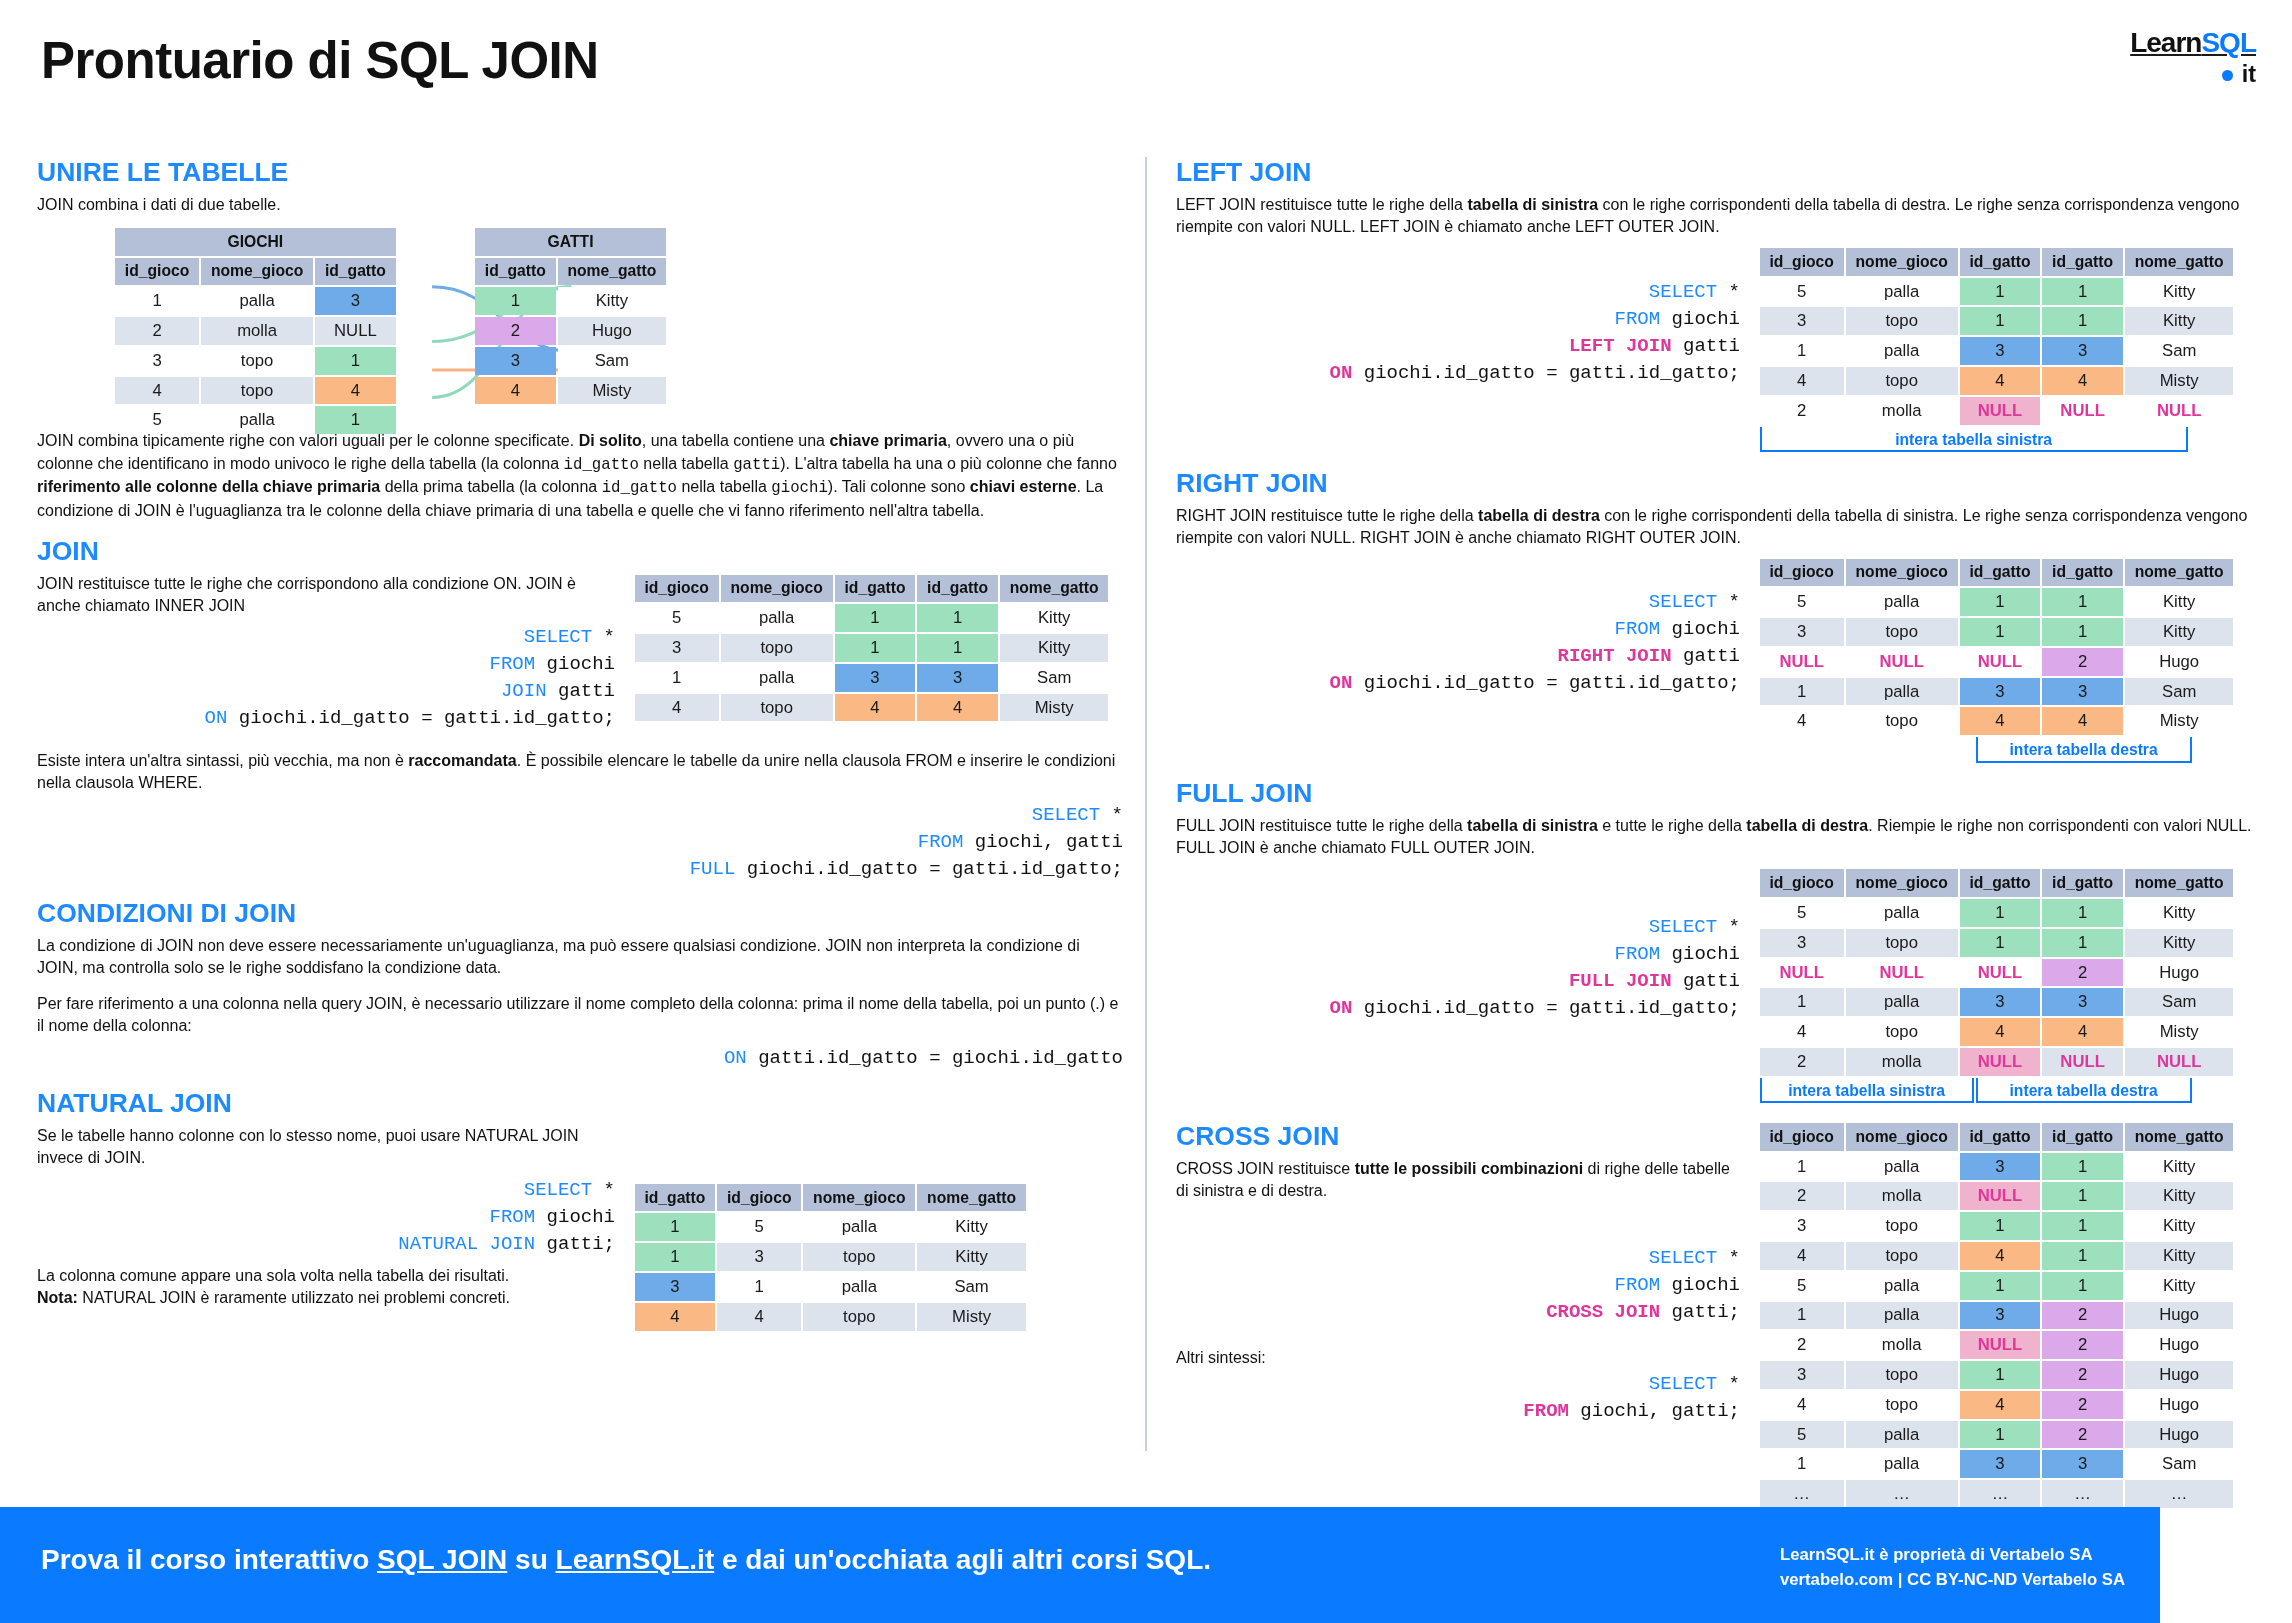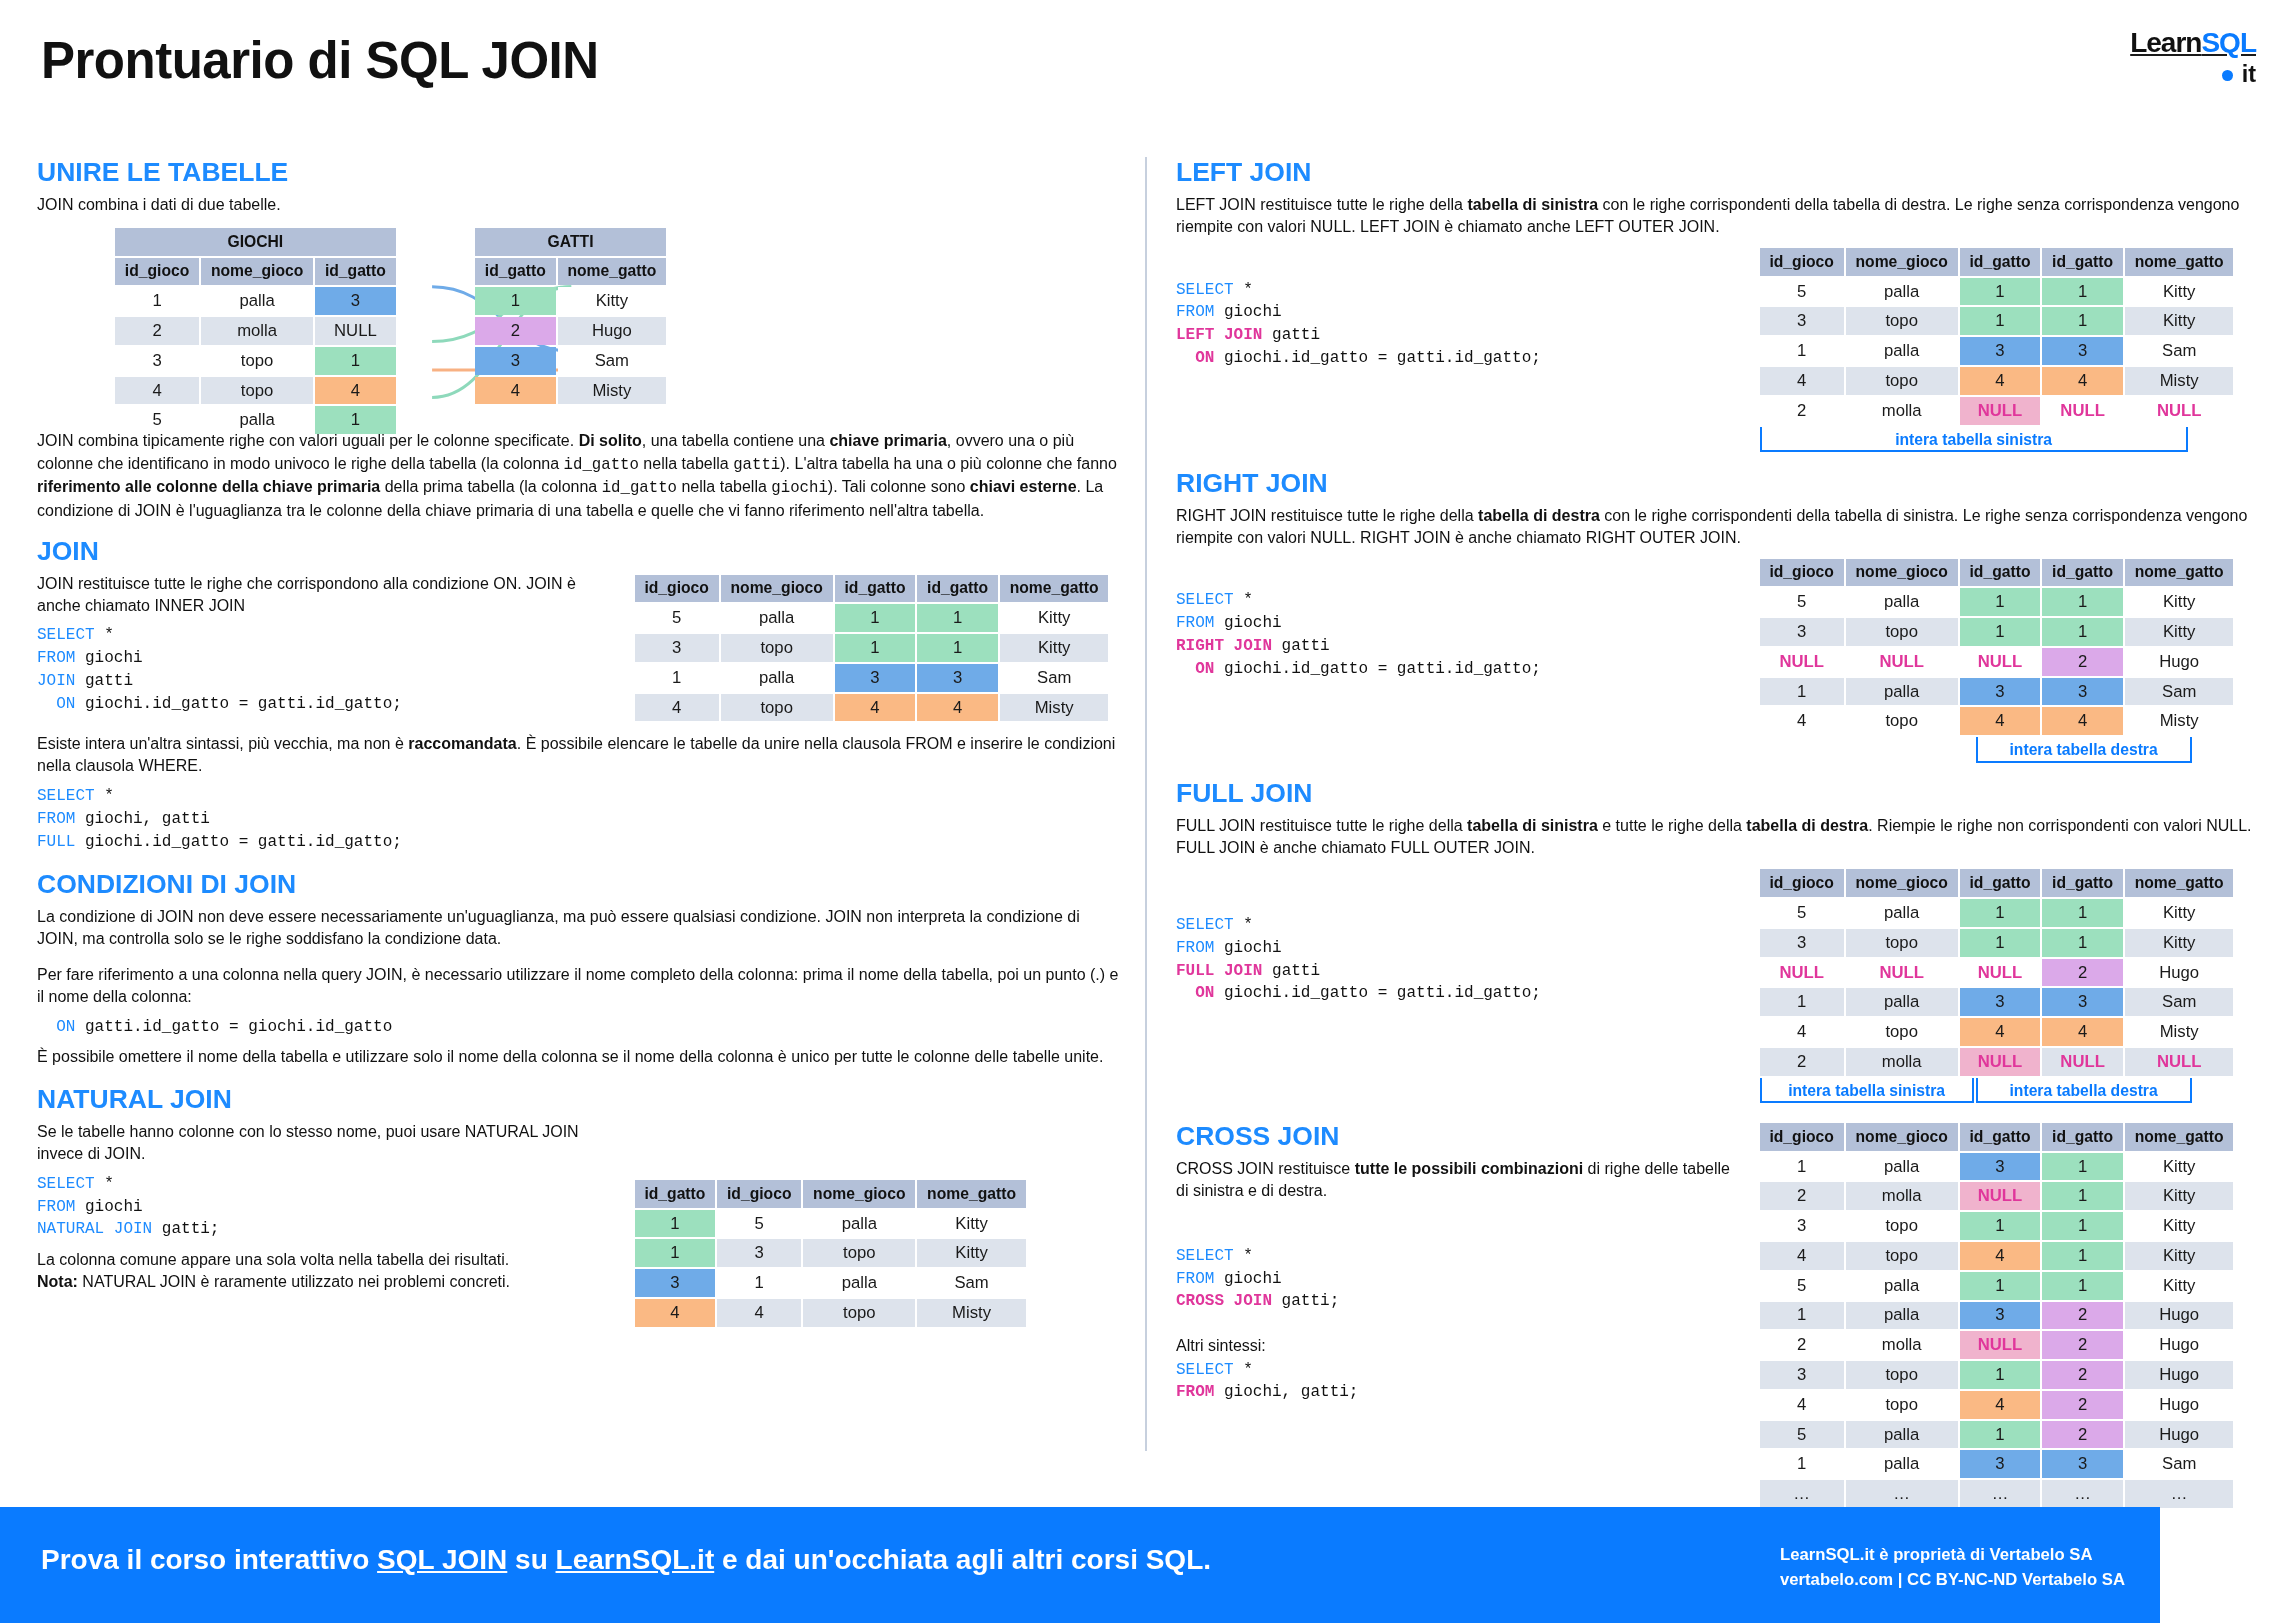--- a/index.html
+++ b/index.html
@@ -39,22 +39,22 @@
     color:#1d8bff; font-size:26.5px; font-weight:bold; letter-spacing:0px;
     margin:0 0 5.9px 0; text-transform:uppercase;
   }
   p.body { font-size:16px; line-height:1.38; margin:0 0 7.8px 0; color:#111; }
   p.body b { font-weight:bold; }
   .mono { font-family:"Liberation Mono", monospace; font-size:15.7px; }
 
   
   pre.code {
     font-family:"Liberation Mono", monospace;
-    font-size:16px; line-height:1.42;
-    margin:3.9px 0 7.8px 0; color:#111; white-space:pre;
+    font-size:19px; line-height:1.42;
+    margin:3.9px 0 7.8px 0; color:#111; white-space:pre;text-align:right;
   }
   .kw   { color:#1d8bff; }
   .kwp  { color:#e0369b; font-weight:bold; }
 
   
   table.dt { border-collapse:separate; border-spacing:2px 2px; font-size:16.7px; }
   table.dt th {
     background:#b3c0d8; color:#111; font-weight:bold;
     padding:4.9px 9.8px; text-align:center; font-size:15.7px; white-space:nowrap;
   }
@@ -276,21 +276,20 @@
 
     <p class="body" style="margin-top:9.8px;"><span>Esiste intera un'altra sintassi, più vecchia, ma non è </span><b>raccomandata</b><span>. È possibile elencare le tabelle da unire nella clausola FROM e inserire le condizioni nella clausola WHERE.</span></p>
     <pre class="code"><span class="kw">SELECT</span> *
 <span class="kw">FROM</span> giochi, gatti
 <span class="kw">FULL</span> giochi.id_gatto = gatti.id_gatto;</pre>
 
     <h2 class="sec" style="margin-top:15.7px;">CONDIZIONI DI JOIN</h2>
     <p class="body">La condizione di JOIN non deve essere necessariamente un'uguaglianza, ma può essere qualsiasi condizione. JOIN non interpreta la condizione di JOIN, ma controlla solo se le righe soddisfano la condizione data.</p>
     <p class="body" style="margin-top:13.7px;">Per fare riferimento a una colonna nella query JOIN, è necessario utilizzare il nome completo della colonna: prima il nome della tabella, poi un punto (.) e il nome della colonna:</p>
     <pre class="code"><span class="kw">  ON</span> gatti.id_gatto = giochi.id_gatto</pre>
-    <p class="body">È possibile omettere il nome della tabella e utilizzare solo il nome della colonna se il nome della colonna è unico per tutte le colonne delle tabelle unite.</p>
 
     <h2 class="sec" style="margin-top:15.7px;">NATURAL JOIN</h2>
     <div class="two">
       <div class="left" style="width:578px;">
         <p class="body">Se le tabelle hanno colonne con lo stesso nome, puoi usare NATURAL JOIN invece di JOIN.</p>
         <pre class="code"><span class="kw">SELECT</span> *
 <span class="kw">FROM</span> giochi
 <span class="kw">NATURAL JOIN</span> gatti;</pre>
         <p class="body"><span>La colonna comune appare una sola volta nella tabella dei risultati.</span><br><b>Nota:</b><span> NATURAL JOIN è raramente utilizzato nei problemi concreti.</span></p>
       </div>

